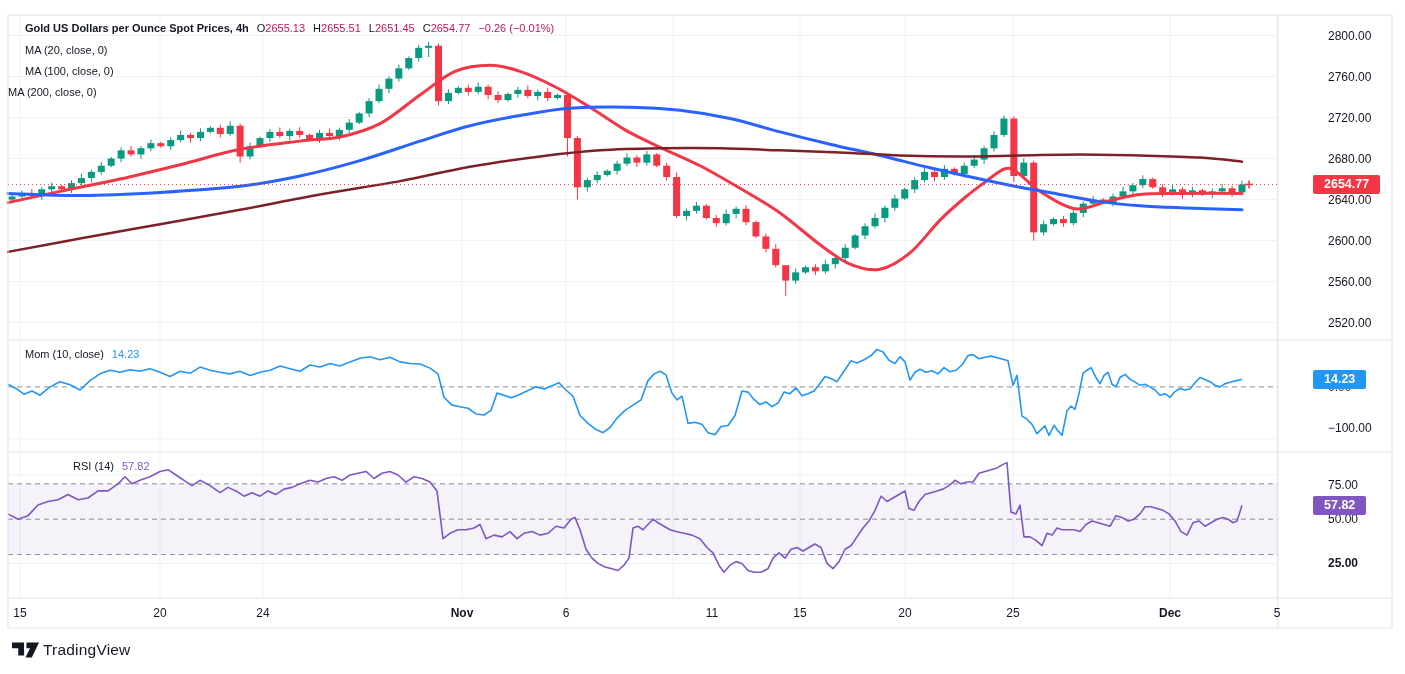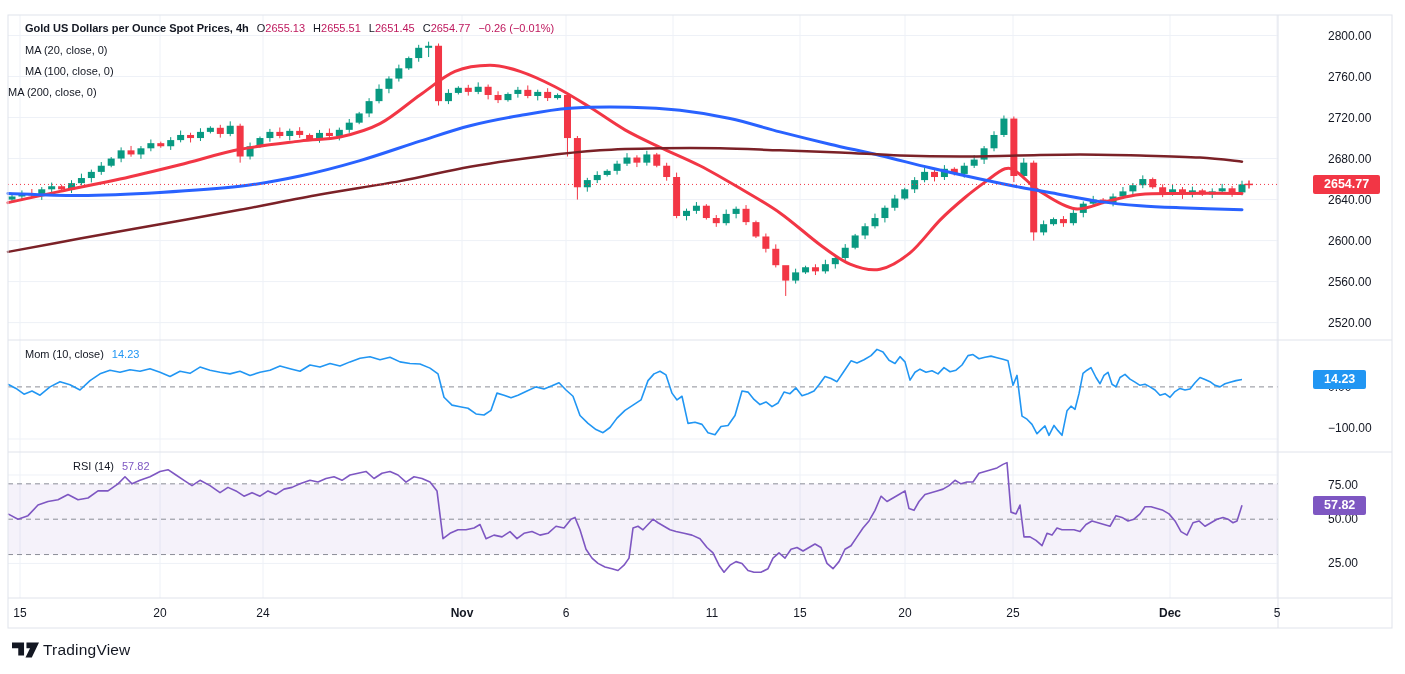--- a/index.html
+++ b/index.html
@@ -595,21 +595,21 @@
       <div class="axis-label" style="top: 110.54px;">2720.00</div>
       <div class="axis-label" style="top: 151.556px;">2680.00</div>
       <div class="axis-label" style="top: 192.571px;">2640.00</div>
       <div class="axis-label" style="top: 233.587px;">2600.00</div>
       <div class="axis-label" style="top: 274.603px;">2560.00</div>
       <div class="axis-label" style="top: 315.619px;">2520.00</div>
       <div class="axis-label" style="top: 379.884px;">0.00</div>
       <div class="axis-label" style="top: 421px;">−100.00</div>
       <div class="axis-label" style="top: 467.988px; margin-top: 10px;">75.00</div>
       <div class="axis-label" style="top: 512.195px;">50.00</div>
-      <div class="axis-label" style="top: 556.402px;">25.00</div>
+      <div class="axis-label" style="top: 556.402px; font-weight: bold;">25.00</div>
       <div class="time-label" style="left: 20px;">15</div>
       <div class="time-label" style="left: 160px;">20</div>
       <div class="time-label" style="left: 263px;">24</div>
       <div class="time-label bold" style="left: 462px;">Nov</div>
       <div class="time-label" style="left: 566px;">6</div>
       <div class="time-label" style="left: 712px;">11</div>
       <div class="time-label" style="left: 800px;">15</div>
       <div class="time-label" style="left: 905px;">20</div>
       <div class="time-label" style="left: 1013px;">25</div>
       <div class="time-label bold" style="left: 1170px;">Dec</div>

